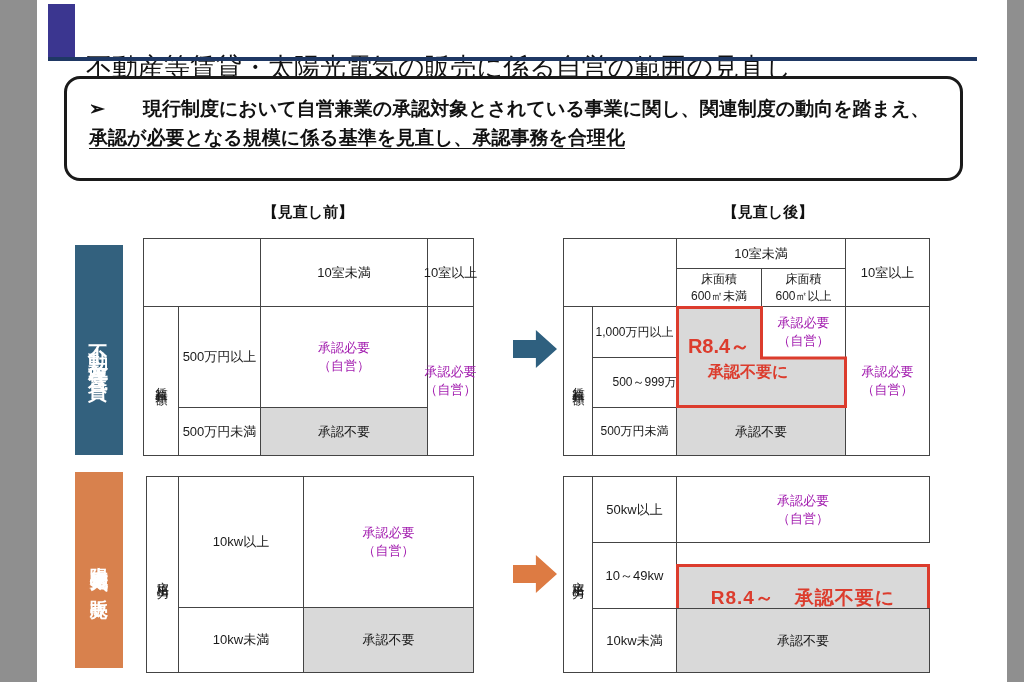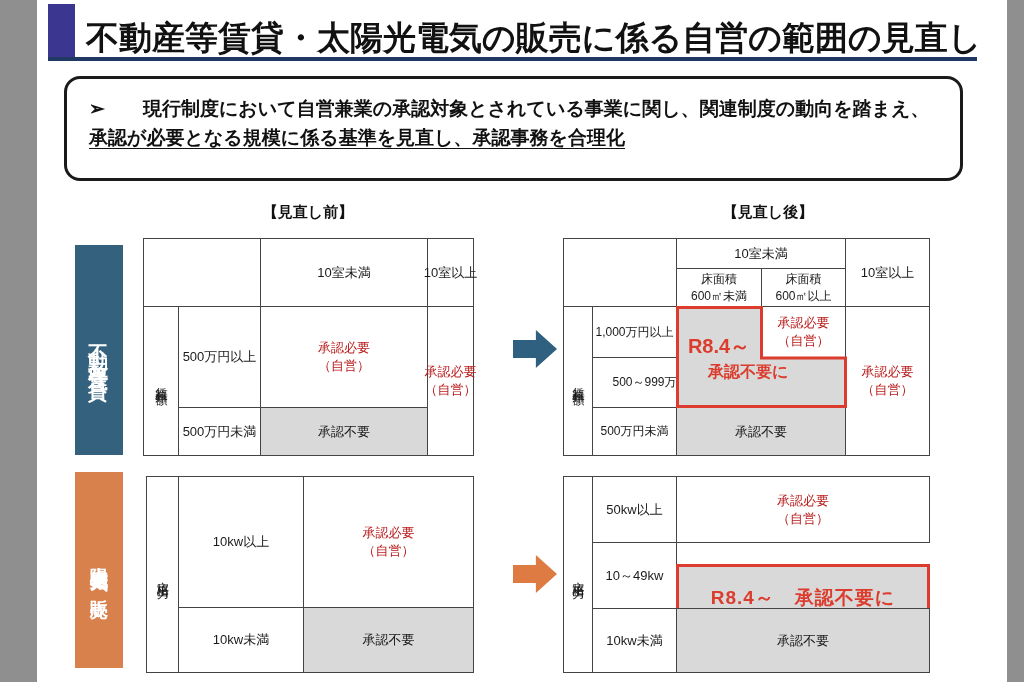--- a/index.html
+++ b/index.html
@@ -7,21 +7,21 @@
     width:1024px;height:682px;position:relative;overflow:hidden;
     background:#8f8f8f;
     font-family:"Liberation Sans",sans-serif;
     -webkit-font-smoothing:antialiased;
   }
   .slide{position:absolute;left:37px;top:0;width:970px;height:682px;background:#ffffff;}
   .abs{position:absolute;box-sizing:border-box;}
 
   
   .title-accent{background:#3b3690;}
-  .page-title{font-size:33px;font-weight:bold;color:#111;white-space:nowrap;letter-spacing:0px;}
+  .page-title{font-size:26px;font-weight:normal;color:#111;white-space:nowrap;letter-spacing:0px;margin-top:34px;}
   .title-rule{background:#1f3864;}
 
   
   .callout{border:3px solid #1a1a1a;border-radius:16px;background:#fff;}
   .callout p{margin:0;padding:15px 26px 0 22px;font-size:19px;line-height:1.55;color:#111;font-weight:600;}
   .callout .emph{font-weight:800;text-decoration:underline;text-underline-offset:4px;}
 
   .col-head{font-size:15px;color:#111;text-align:center;font-weight:600;}
 
   
@@ -34,21 +34,21 @@
   .sec-label.orange{background:#d8814d;font-size:18px;letter-spacing:2px;}
 
   
   .cell{
     position:absolute;box-sizing:border-box;border:1px solid #444;background:#fff;
     display:flex;flex-direction:column;align-items:center;justify-content:center;
     font-size:13px;color:#1a1a1a;text-align:center;line-height:1.35;white-space:nowrap;
   }
   .cell span{display:block;}
   .cell.gray{background:#d9d9d9;}
-  .cell.blue{color:#b91c1c;}
+  .cell.blue{color:#a21caf;}
   .cell.small{font-size:12px;}
   .cell.axis{
     writing-mode:vertical-rl;text-orientation:upright;
     font-size:12.5px;letter-spacing:2px;flex-direction:row;
   }
   .redbox{
     position:absolute;box-sizing:border-box;background:#d9d9d9;border:3px solid #dc3c2d;
     display:flex;align-items:center;justify-content:center;
   }
   .red-change{color:#dc3c2d;font-weight:bold;}

